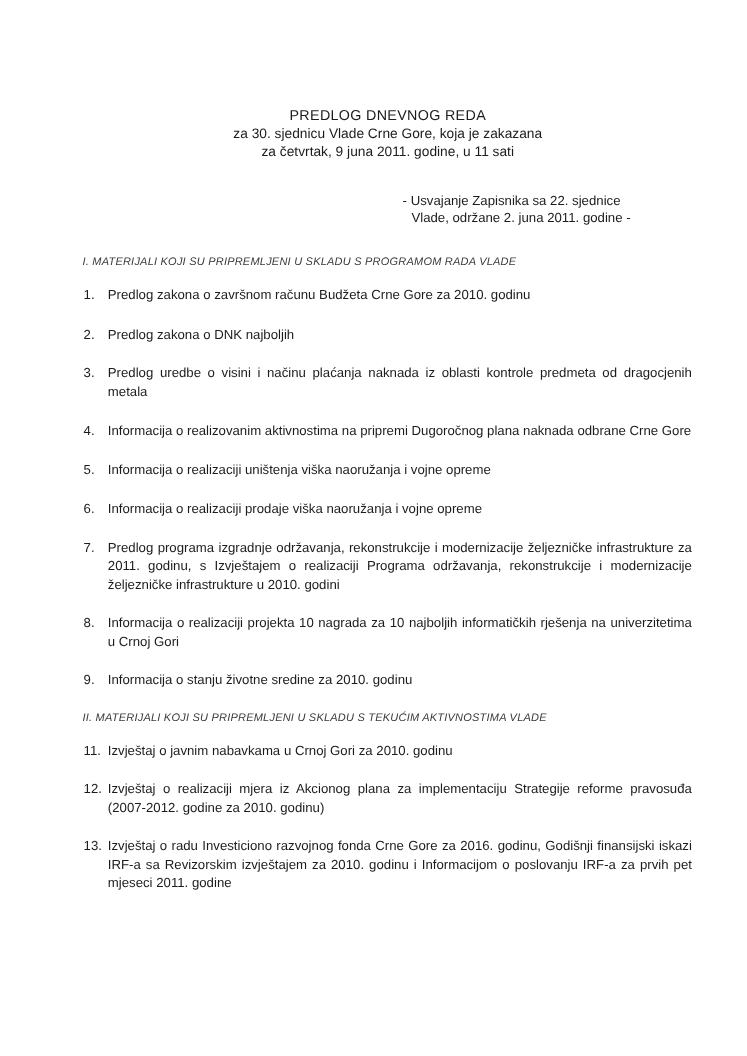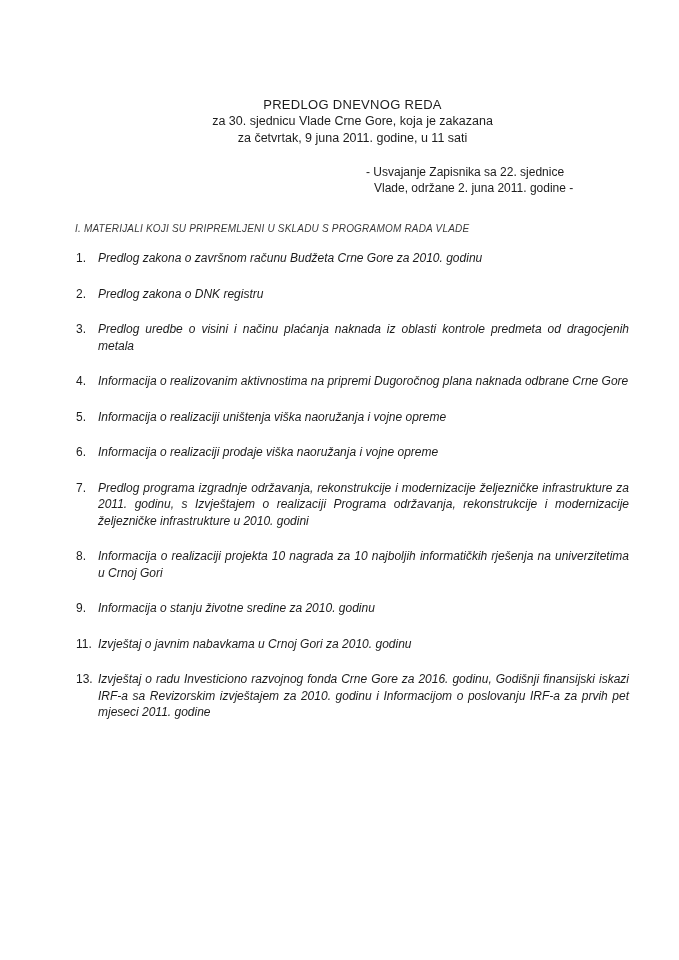--- a/index.html
+++ b/index.html
@@ -26,21 +26,21 @@
     font-size: 13px;
     line-height: 17px;
     letter-spacing: 0.3px;
   }
   .subtitle {
     text-align: center;
     font-size: 12.5px;
     line-height: 16.5px;
   }
   .note-block {
-    margin-top: 18px;
+    margin-top: 28px;
     margin-left: 290px;
     font-size: 12px;
     line-height: 16px;
   }
   .note-l2 {
     padding-left: 8px;
   }
   .section-heading {
     font-size: 10px;
     line-height: 13px;
@@ -65,21 +65,20 @@
     font-size: 12px;
     line-height: 16.5px;
   }
   .item .num {
     flex: 0 0 22px;
     width: 22px;
   }
   .item .txt {
     flex: 1 1 auto;
     text-align: justify;
-    font-style: italic;
   }
 </style>
 </head>
 <body>
 
 <div class="page">
 
   <div class="title">PREDLOG DNEVNOG REDA</div>
   <div class="subtitle">za 30. sjednicu Vlade  Crne Gore, koja je zakazana</div>
   <div class="subtitle">za četvrtak, 9 juna  2011. godine, u 11 sati</div>
@@ -91,21 +90,21 @@
 
   <div class="section-heading first">I.  MATERIJALI KOJI SU PRIPREMLJENI U SKLADU S PROGRAMOM RADA VLADE</div>
 
   <div class="items">
     <div class="item">
       <span class="num">1.</span>
       <span class="txt">Predlog  zakona o završnom računu Budžeta Crne Gore za 2010. godinu</span>
     </div>
     <div class="item">
       <span class="num">2.</span>
-      <span class="txt">Predlog zakona o DNK registru</span>
+      <span class="txt">Predlog zakona o DNK najboljih</span>
     </div>
     <div class="item">
       <span class="num">3.</span>
       <span class="txt">Predlog uredbe o visini i načinu plaćanja naknada iz oblasti kontrole predmeta od dragocjenih metala</span>
     </div>
     <div class="item">
       <span class="num">4.</span>
       <span class="txt">Informacija o realizovanim aktivnostima na pripremi Dugoročnog plana naknada odbrane Crne Gore</span>
     </div>
     <div class="item">
@@ -123,25 +122,30 @@
     <div class="item">
       <span class="num">8.</span>
       <span class="txt">Informacija o realizaciji projekta 10 nagrada za 10 najboljih informatičkih rješenja na univerzitetima u Crnoj Gori</span>
     </div>
     <div class="item">
       <span class="num">9.</span>
       <span class="txt">Informacija o stanju životne sredine za 2010. godinu</span>
     </div>
   </div>
 
+  <div class="section-heading second">II. MATERIJALI KOJI SU PRIPREMLJENI U SKLADU S TEKUĆIM AKTIVNOSTIMA VLADE</div>
 
   <div class="items">
     <div class="item">
       <span class="num">11.</span>
       <span class="txt">Izvještaj o javnim nabavkama u Crnoj Gori za 2010. godinu</span>
+    </div>
+    <div class="item">
+      <span class="num">12.</span>
+      <span class="txt">Izvještaj o realizaciji mjera iz Akcionog plana za implementaciju Strategije reforme pravosuđa (2007-2012. godine za 2010. godinu)</span>
     </div>
     <div class="item">
       <span class="num">13.</span>
       <span class="txt">Izvještaj o radu Investiciono razvojnog fonda Crne Gore za 2016. godinu, Godišnji finansijski iskazi IRF-a sa Revizorskim izvještajem za 2010. godinu i Informacijom o poslovanju IRF-a za prvih pet mjeseci 2011. godine</span>
     </div>
   </div>
 
 </div>
 
 </body></html>

